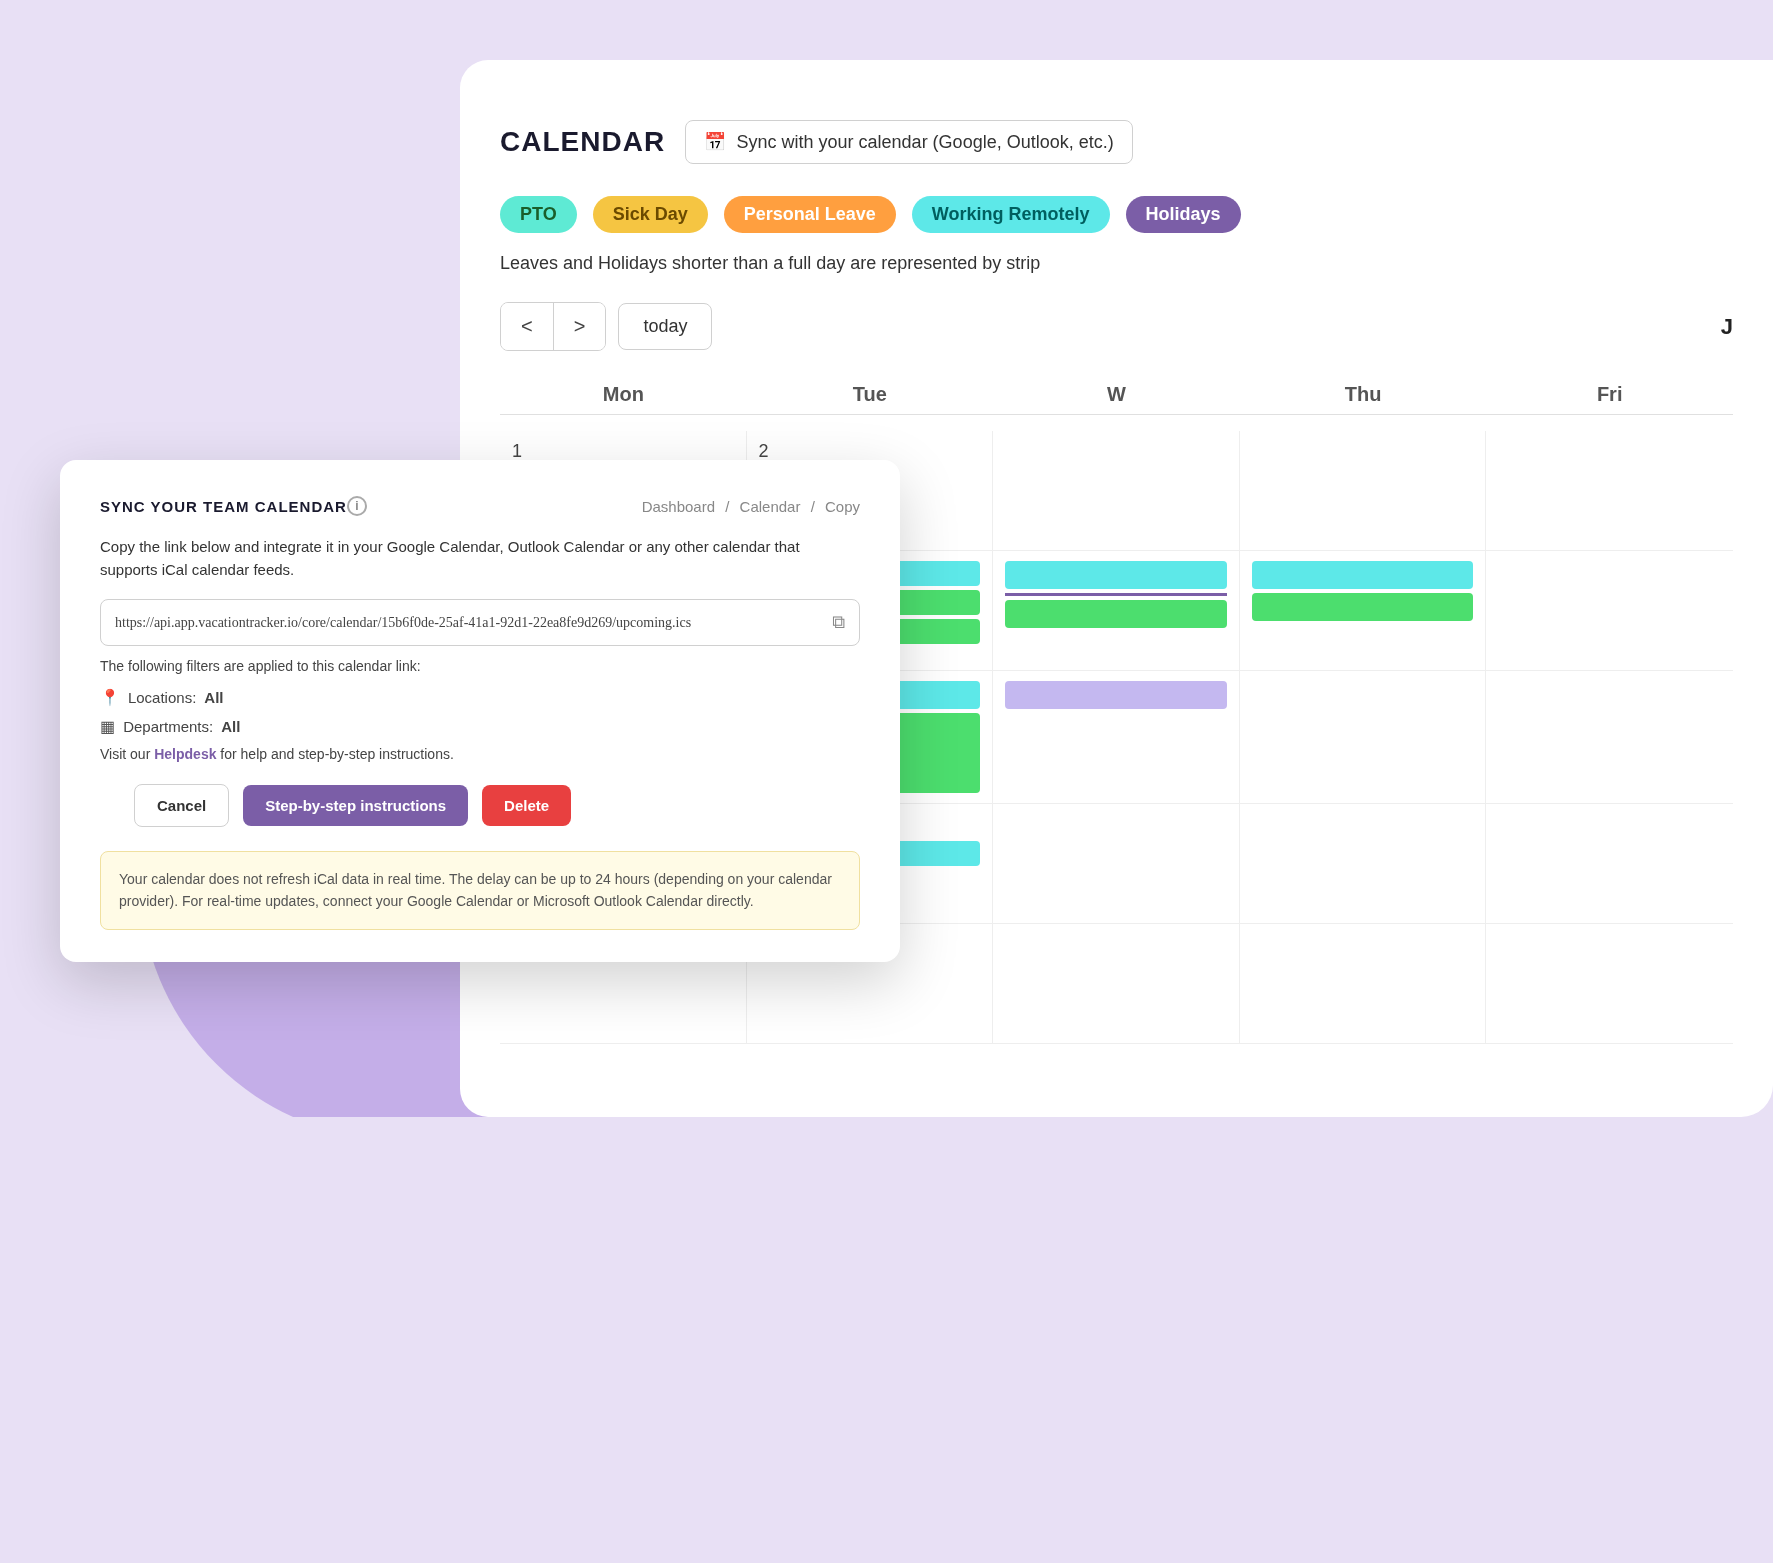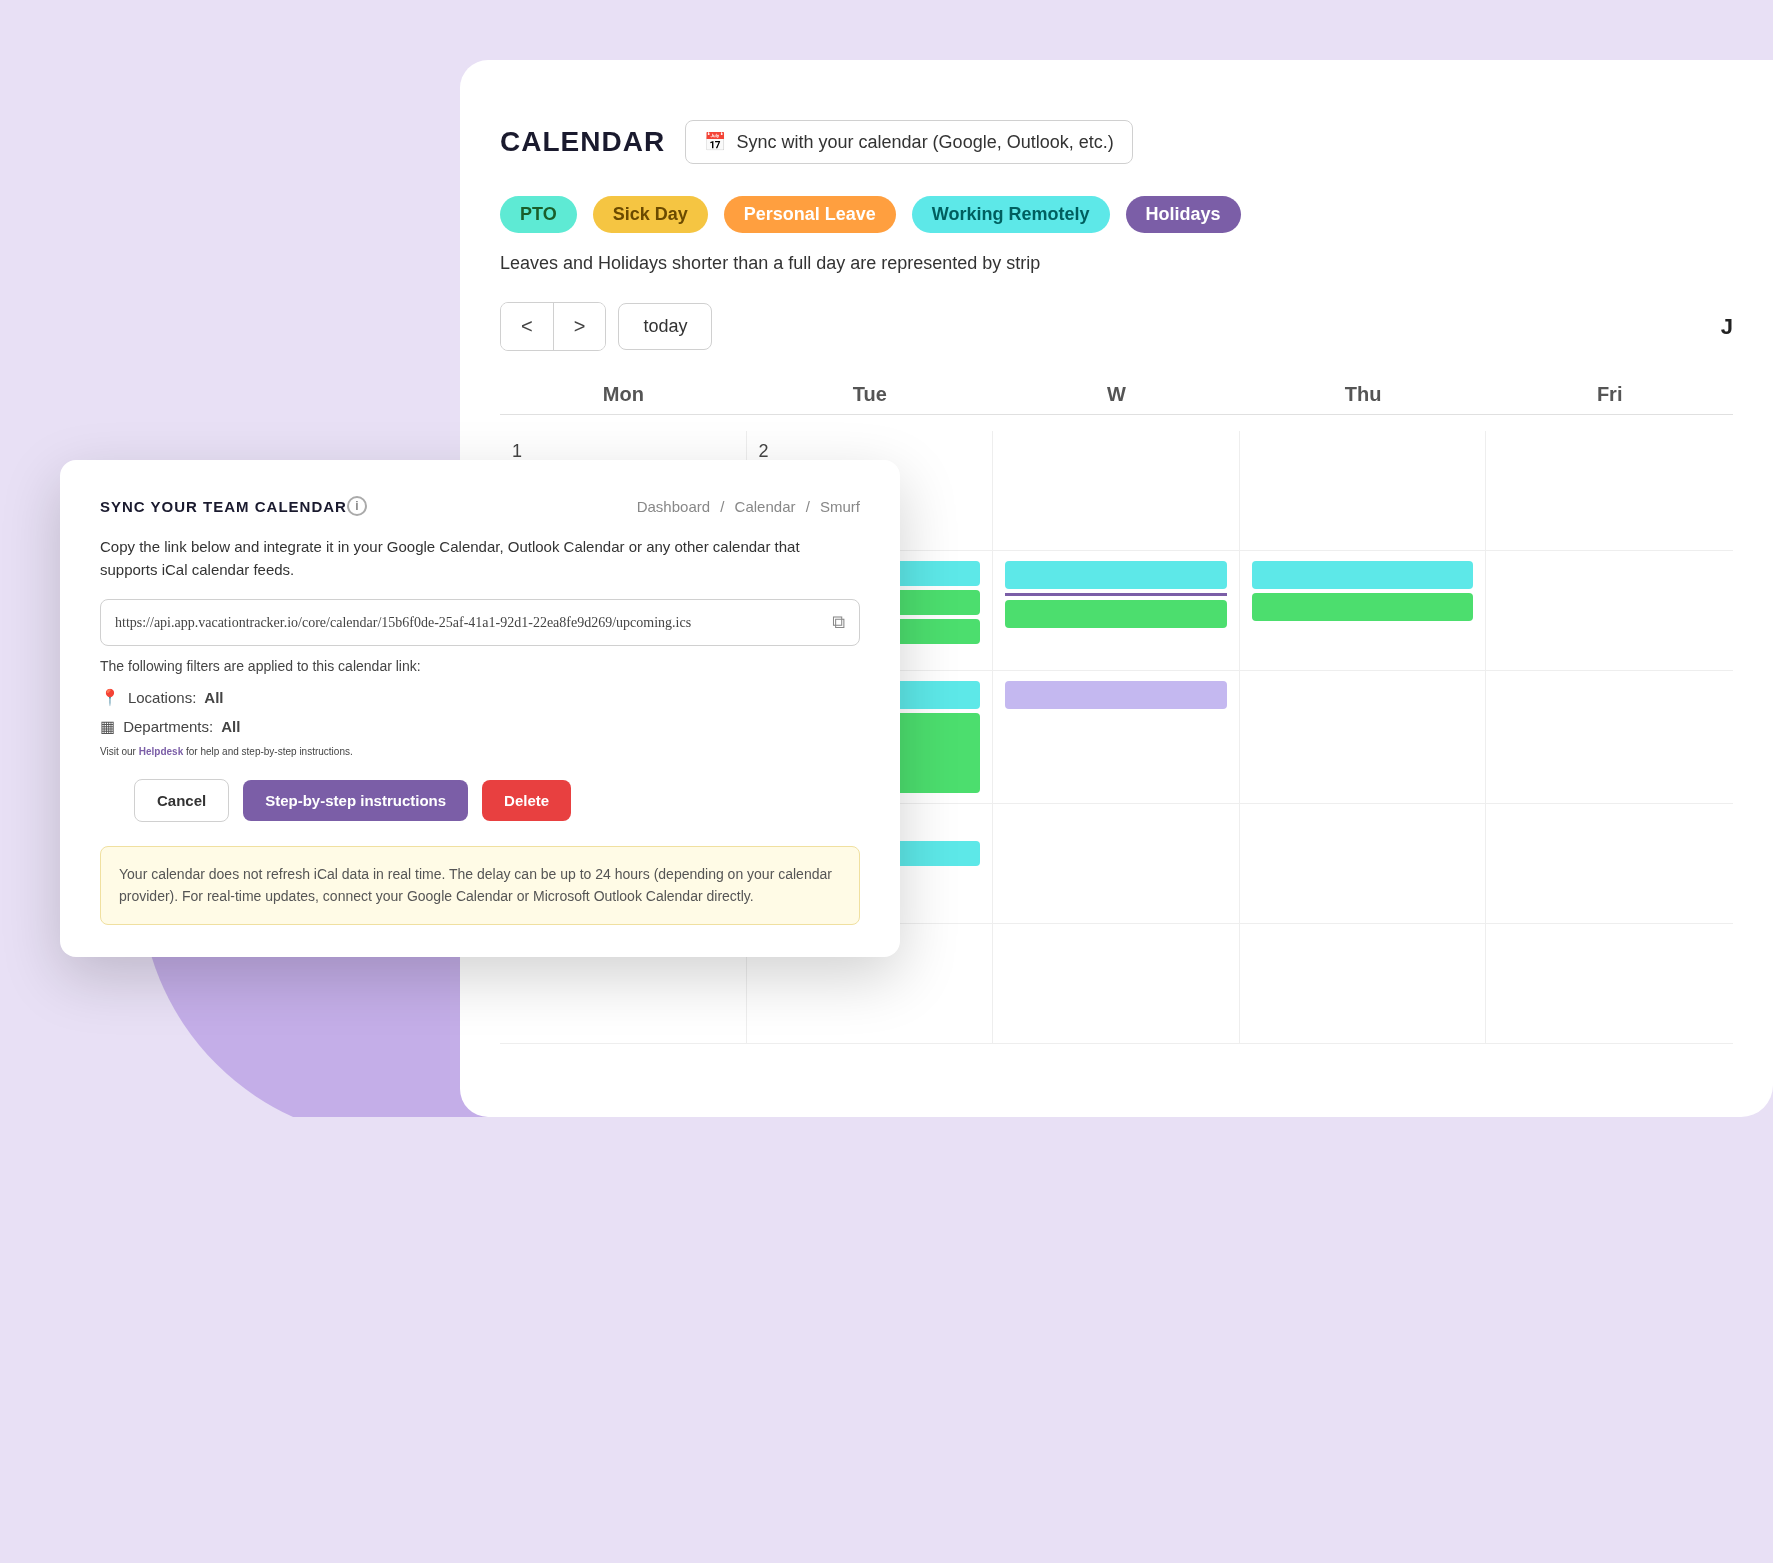--- a/index.html
+++ b/index.html
@@ -278,21 +278,21 @@
       gap: 8px;
       margin-bottom: 10px;
       font-size: 15px;
       color: #444;
     }
     .filter-row .bold { font-weight: 700; }
 
     .filter-icon { font-size: 16px; color: #555; }
 
     .helpdesk-row {
-      font-size: 10px;
+      font-size: 14px;
       color: #444;
       margin-bottom: 22px;
       margin-top: 0;
     }
     .helpdesk-link { color: #7b5ea7; text-decoration: none; font-weight: 600; }
 
     .modal-btn-row {
       display: flex;
       gap: 14px;
       align-items: center;
@@ -472,21 +472,21 @@
     <div class="modal-top-row">
       <div class="modal-title-row">
         <span class="modal-title">SYNC YOUR TEAM CALENDAR</span>
         <div class="info-icon">i</div>
       </div>
       <div class="breadcrumb">
         <span>Dashboard</span>
         <span class="sep">/</span>
         <span>Calendar</span>
         <span class="sep">/</span>
-        <span>Smurf</span>
+        <span>Copy</span>
       </div>
     </div>
 
     <p class="modal-desc">Copy the link below and integrate it in your Google Calendar, Outlook Calendar or any other calendar that supports iCal calendar feeds.</p>
 
     <div class="url-row">
       <span class="url-text">https://api.app.vacationtracker.io/core/calendar/15b6f0de-25af-41a1-92d1-22ea8fe9d269/upcoming.ics</span>
       <span class="copy-icon">⧉</span>
     </div>
 

